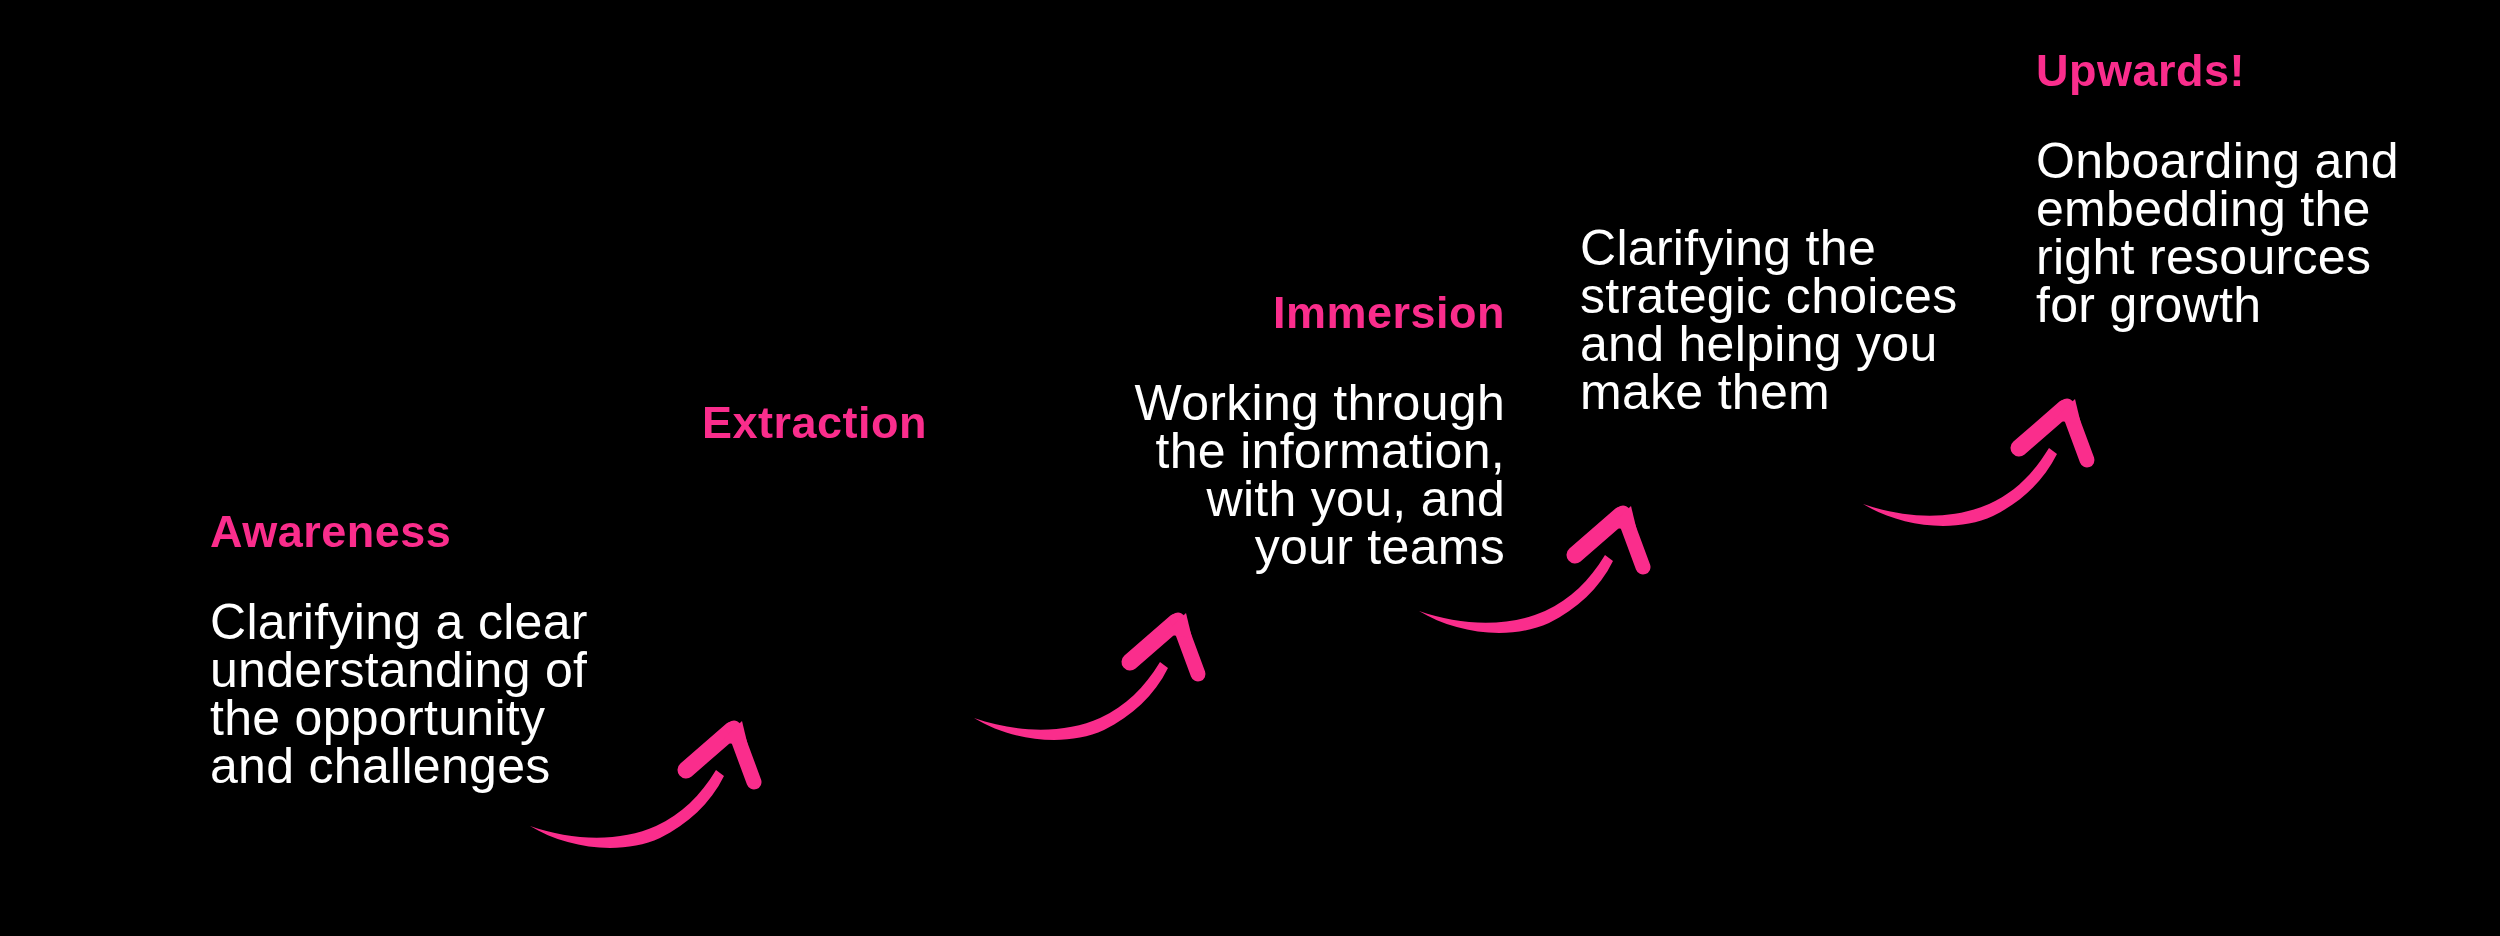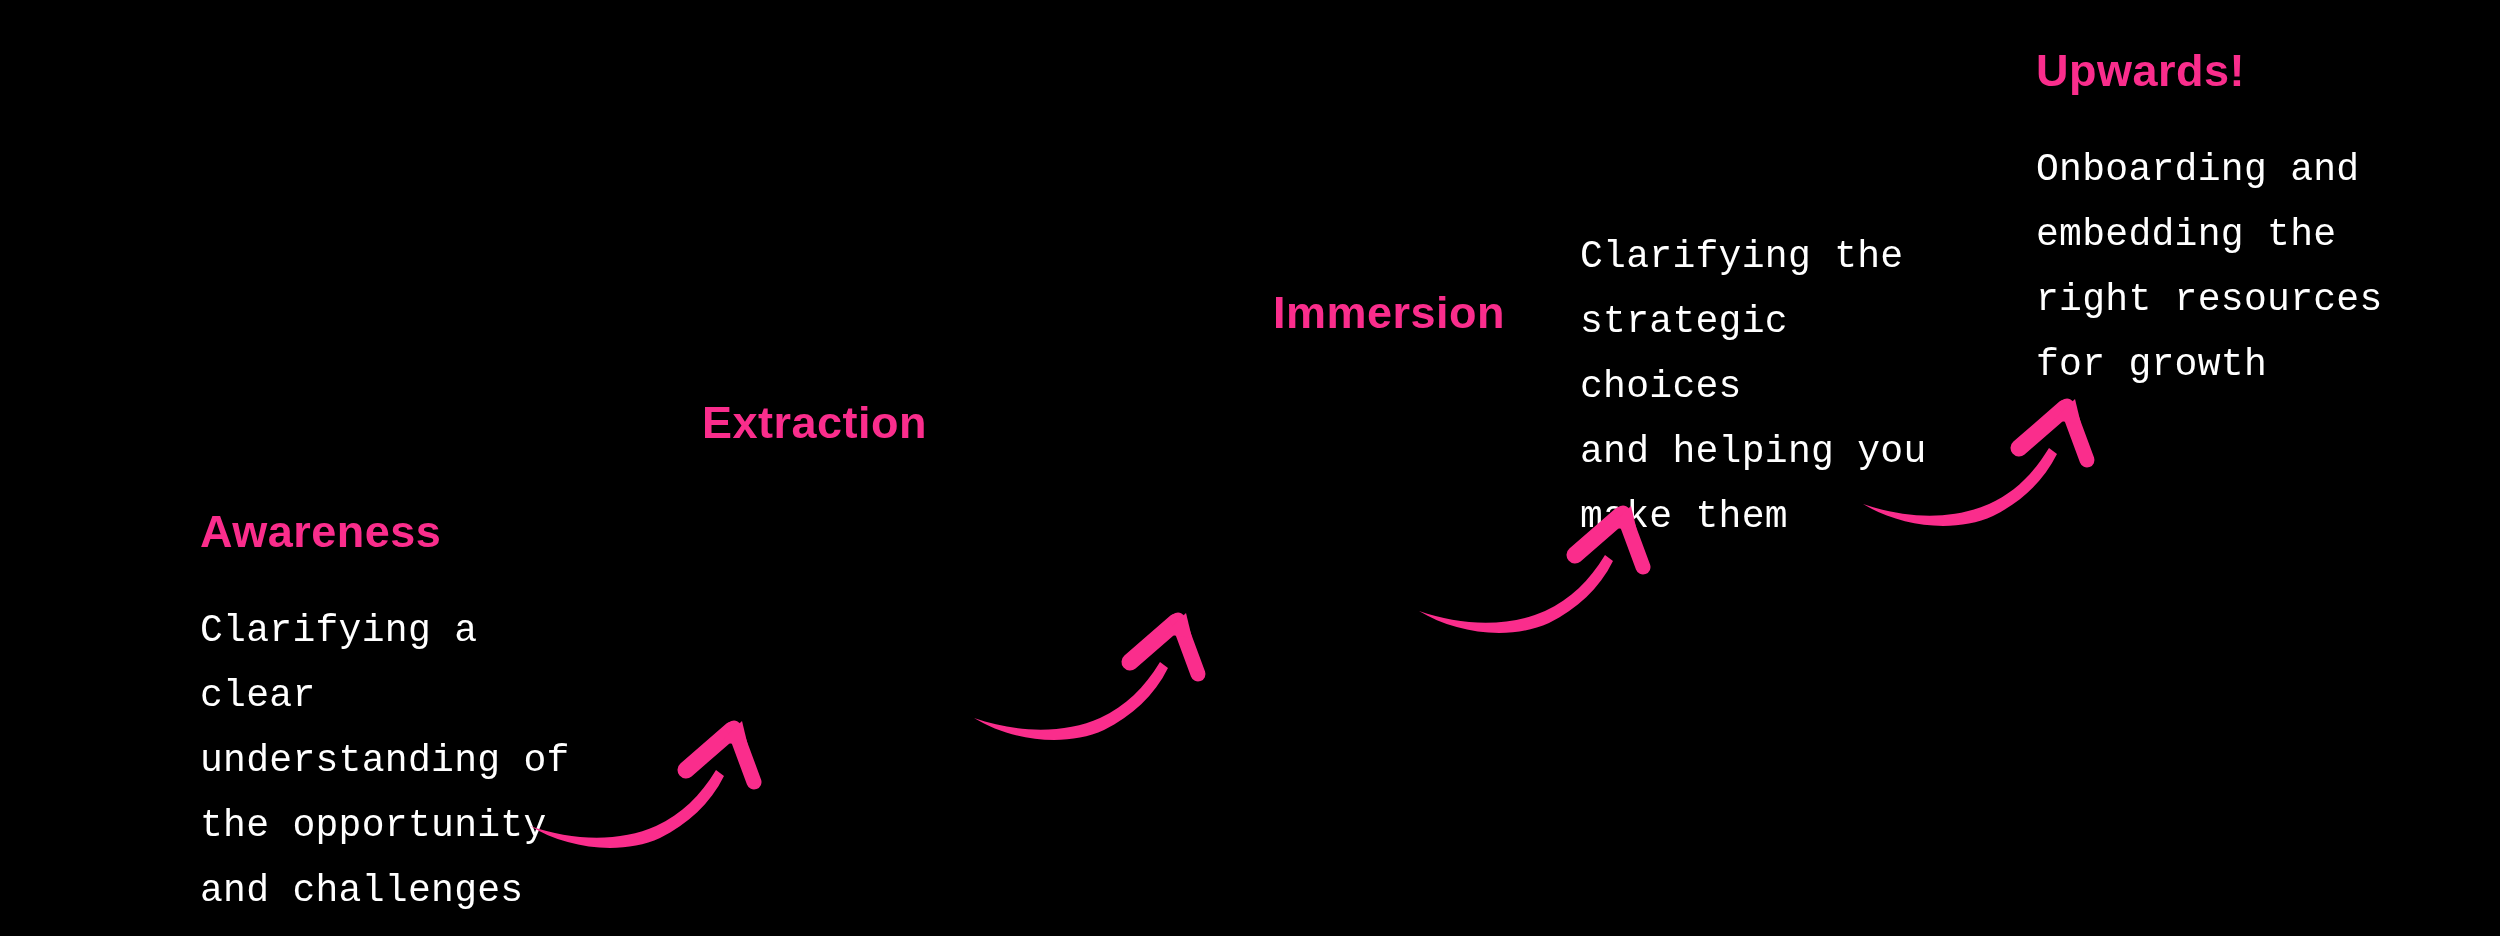--- a/index.html
+++ b/index.html
@@ -28,29 +28,28 @@
   .step-title {
     margin: 0;
     font-size: 45px;
     line-height: 45px;
     font-weight: 800;
     letter-spacing: 0.5px;
     color: var(--accent, #FA2D8C);
   }
   .step-desc {
     margin: 44px 0 0 0;
-    font-size: 38px;
-    line-height: 65px;
+    font-size: 50px;
+    line-height: 48px;
     font-weight: 300;
     letter-spacing: 0.3px;
     color: var(--body-text, #fff);
     white-space: pre-line;
-    font-family: Liberation Mono, monospace;
   }
-  .step-1 { left: 200px;  top: 509px; }
+  .step-1 { left: 210px;  top: 509px; }
   .step-2 { left: 702px;  top: 400px; }
   .step-3 { left: 1125px; top: 290px; text-align: right; }
   .step-4 { left: 1580px; top: 180px; }
   .step-5 { left: 2036px; top: 48px;  }
 
   .arrow {
     position: absolute;
     width: 236px;
     height: 142px;
     overflow: visible;
@@ -85,20 +84,24 @@
 the opportunity
 and challenges</p>
   </section>
 
   <section class="step step-2">
     <h2 class="step-title">Extraction</h2>
   </section>
 
   <section class="step step-3">
     <h2 class="step-title">Immersion</h2>
+    <p class="step-desc">Working through
+the information,
+with you, and
+your teams</p>
   </section>
 
   <section class="step step-4">
     <p class="step-desc">Clarifying the
 strategic choices
 and helping you
 make them</p>
   </section>
 
   <section class="step step-5">

